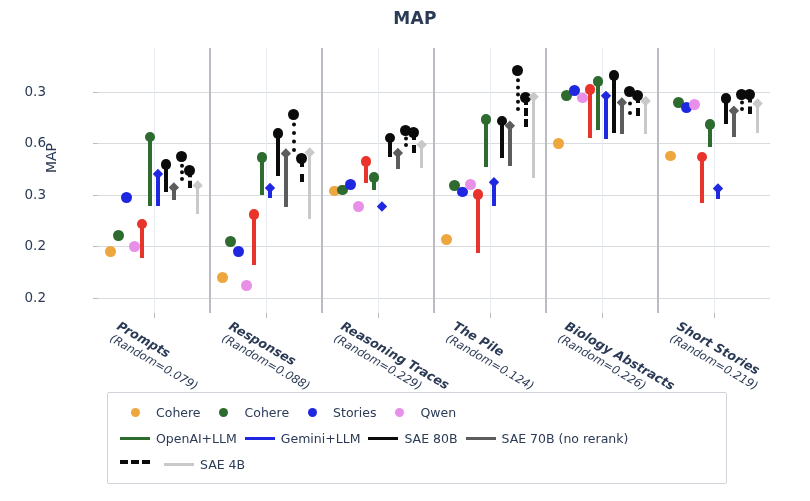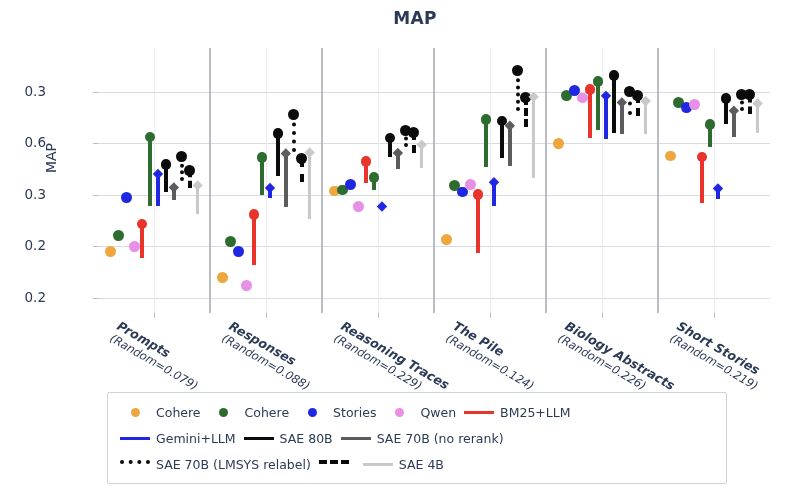--- a/index.html
+++ b/index.html
@@ -254,56 +254,50 @@
             <span class="swatch-dot" style="background: rgb(31, 40, 224);"></span>
           </span>
           <span class="lbl">Stories</span>
         </div>
         <div class="litem">
           <span class="swatch-key">
             <span class="swatch-dot" style="background: rgb(232, 143, 232);"></span>
           </span>
           <span class="lbl">Qwen</span>
         </div>
-        <div class="litem">
-          <span class="swatch-key">
-            <span class="swatch-line" style="background: rgb(232, 52, 42);"></span>
-          </span>
-          <span class="lbl">BM25+LLM</span>
-        </div>
       </div>
       <div class="lrow">
         <div class="litem">
           <span class="swatch-key">
+            <span class="swatch-line" style="background: rgb(45, 107, 47);"></span>
+          </span>
+          <span class="lbl">OpenAI+LLM</span>
+        </div>
+        <div class="litem">
+          <span class="swatch-key">
             <span class="swatch-line" style="background: rgb(31, 40, 224);"></span>
           </span>
           <span class="lbl">Gemini+LLM</span>
         </div>
         <div class="litem">
           <span class="swatch-key">
             <span class="swatch-line" style="background: rgb(11, 11, 11);"></span>
           </span>
           <span class="lbl">SAE 80B</span>
         </div>
         <div class="litem">
           <span class="swatch-key">
             <span class="swatch-line" style="background: rgb(92, 92, 92);"></span>
           </span>
           <span class="lbl">SAE 70B (no rerank)</span>
         </div>
       </div>
       <div class="lrow">
         <div class="litem">
           <span class="swatch-key">
-            <span class="swatch-dotted" style="border-top: 4px dotted rgb(11, 11, 11);"></span>
-          </span>
-          <span class="lbl">SAE 70B (LMSYS relabel)</span>
-        </div>
-        <div class="litem">
-          <span class="swatch-key">
             <span class="swatch-dashed" style="border-top: 4px dashed rgb(11, 11, 11);"></span>
           </span>
         </div>
         <div class="litem">
           <span class="swatch-key">
             <span class="swatch-line" style="background: rgb(201, 201, 201);"></span>
           </span>
           <span class="lbl">SAE 4B</span>
         </div>
       </div>

